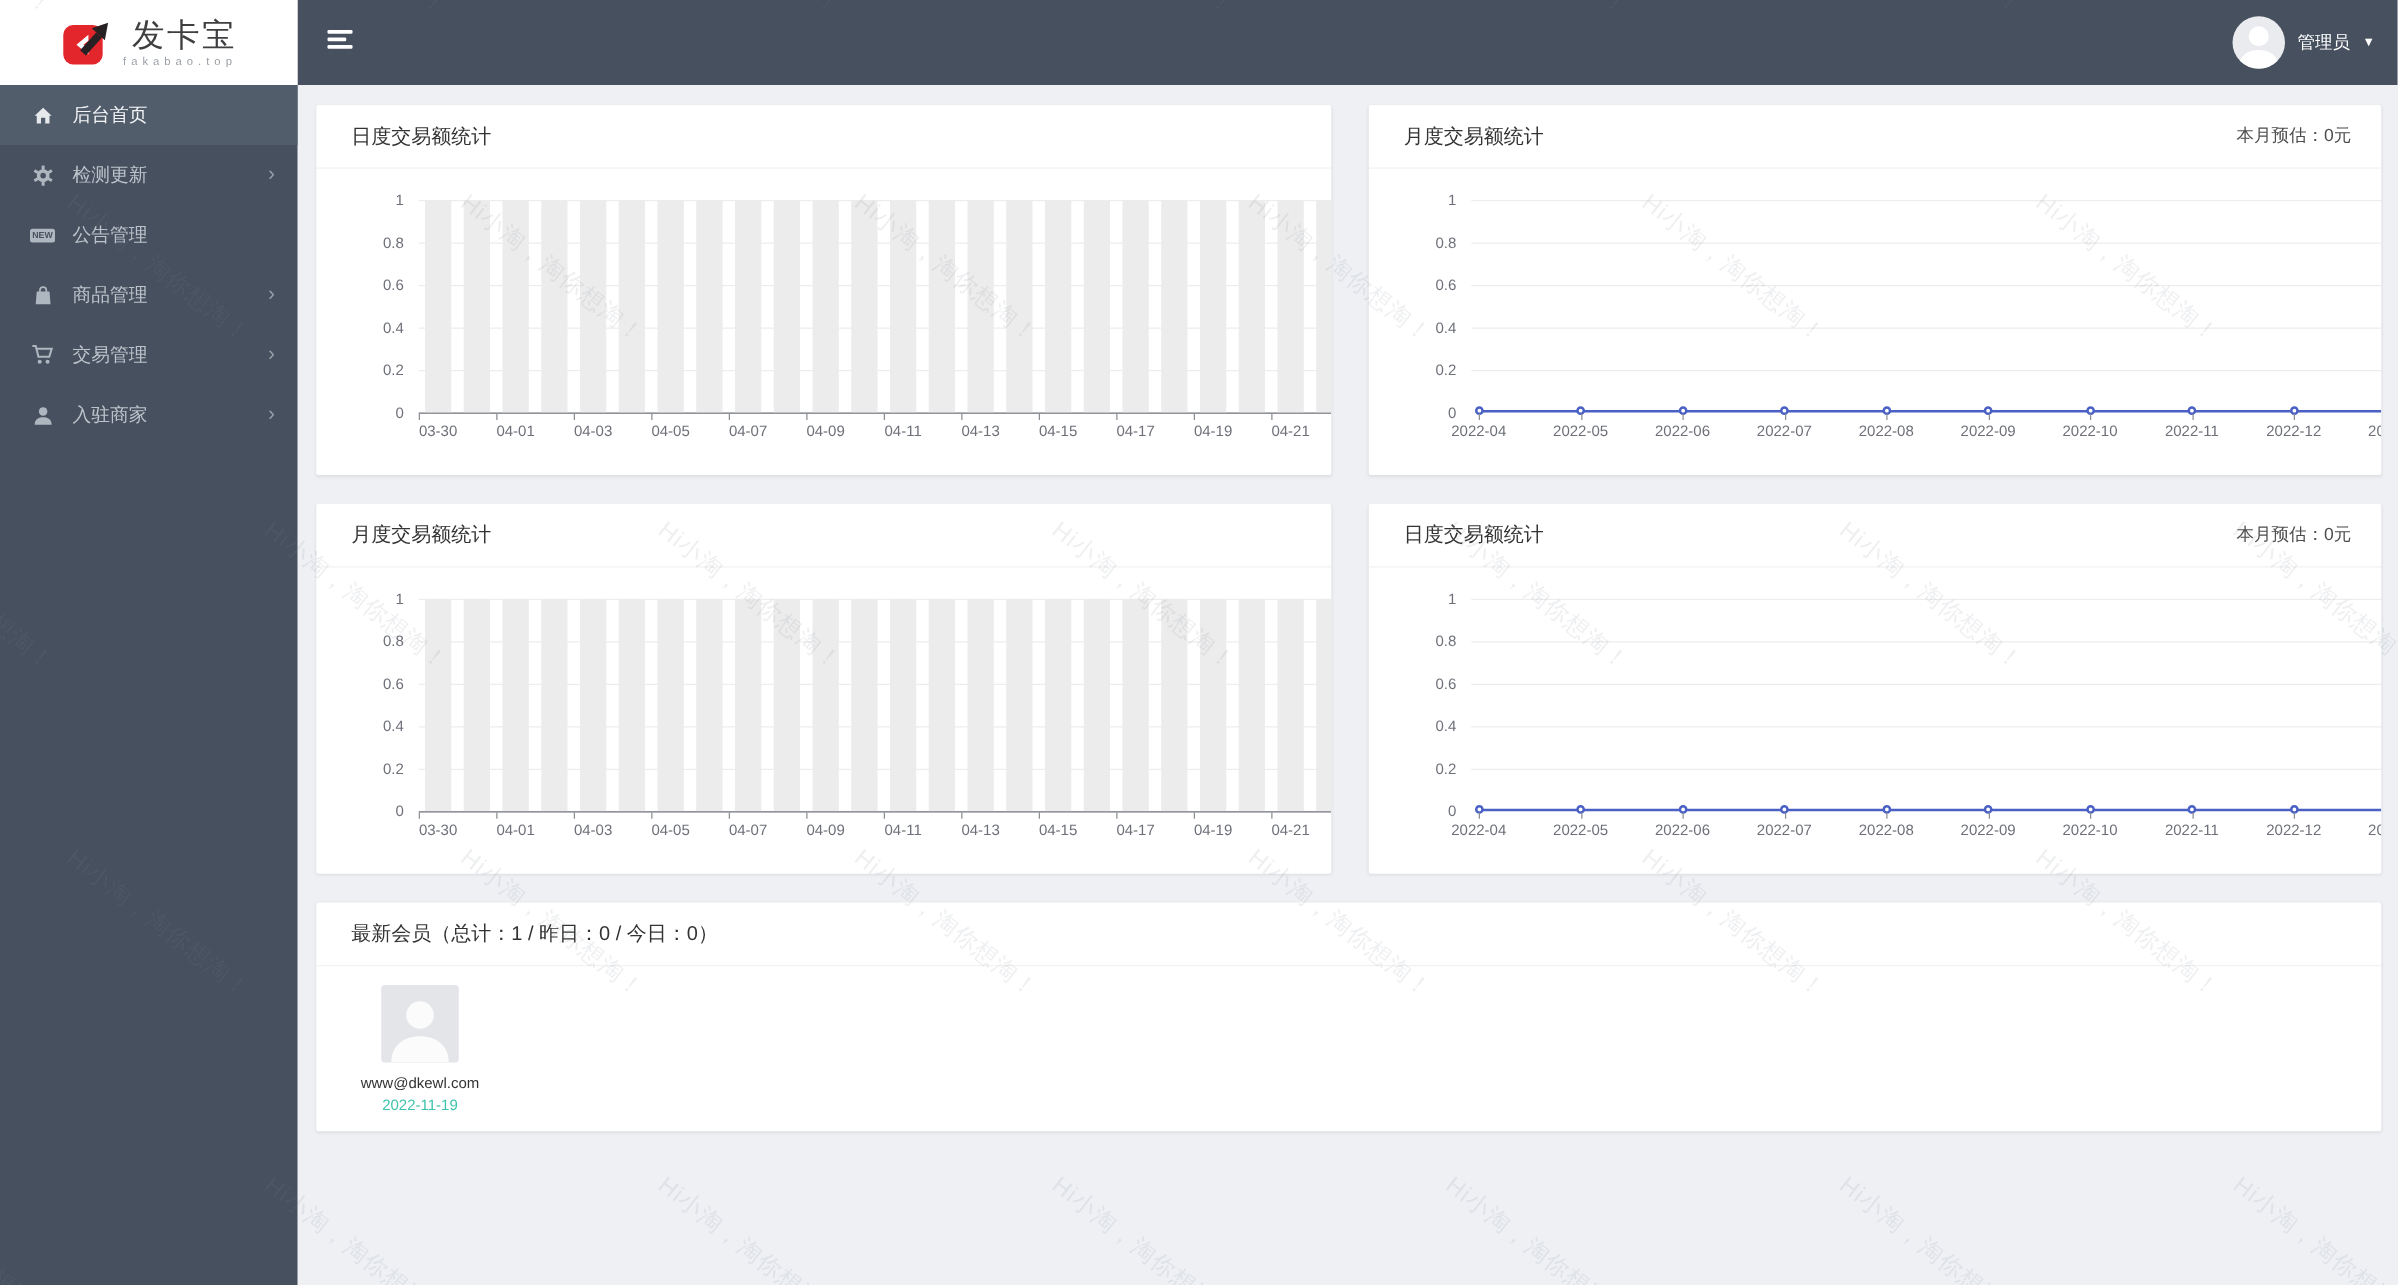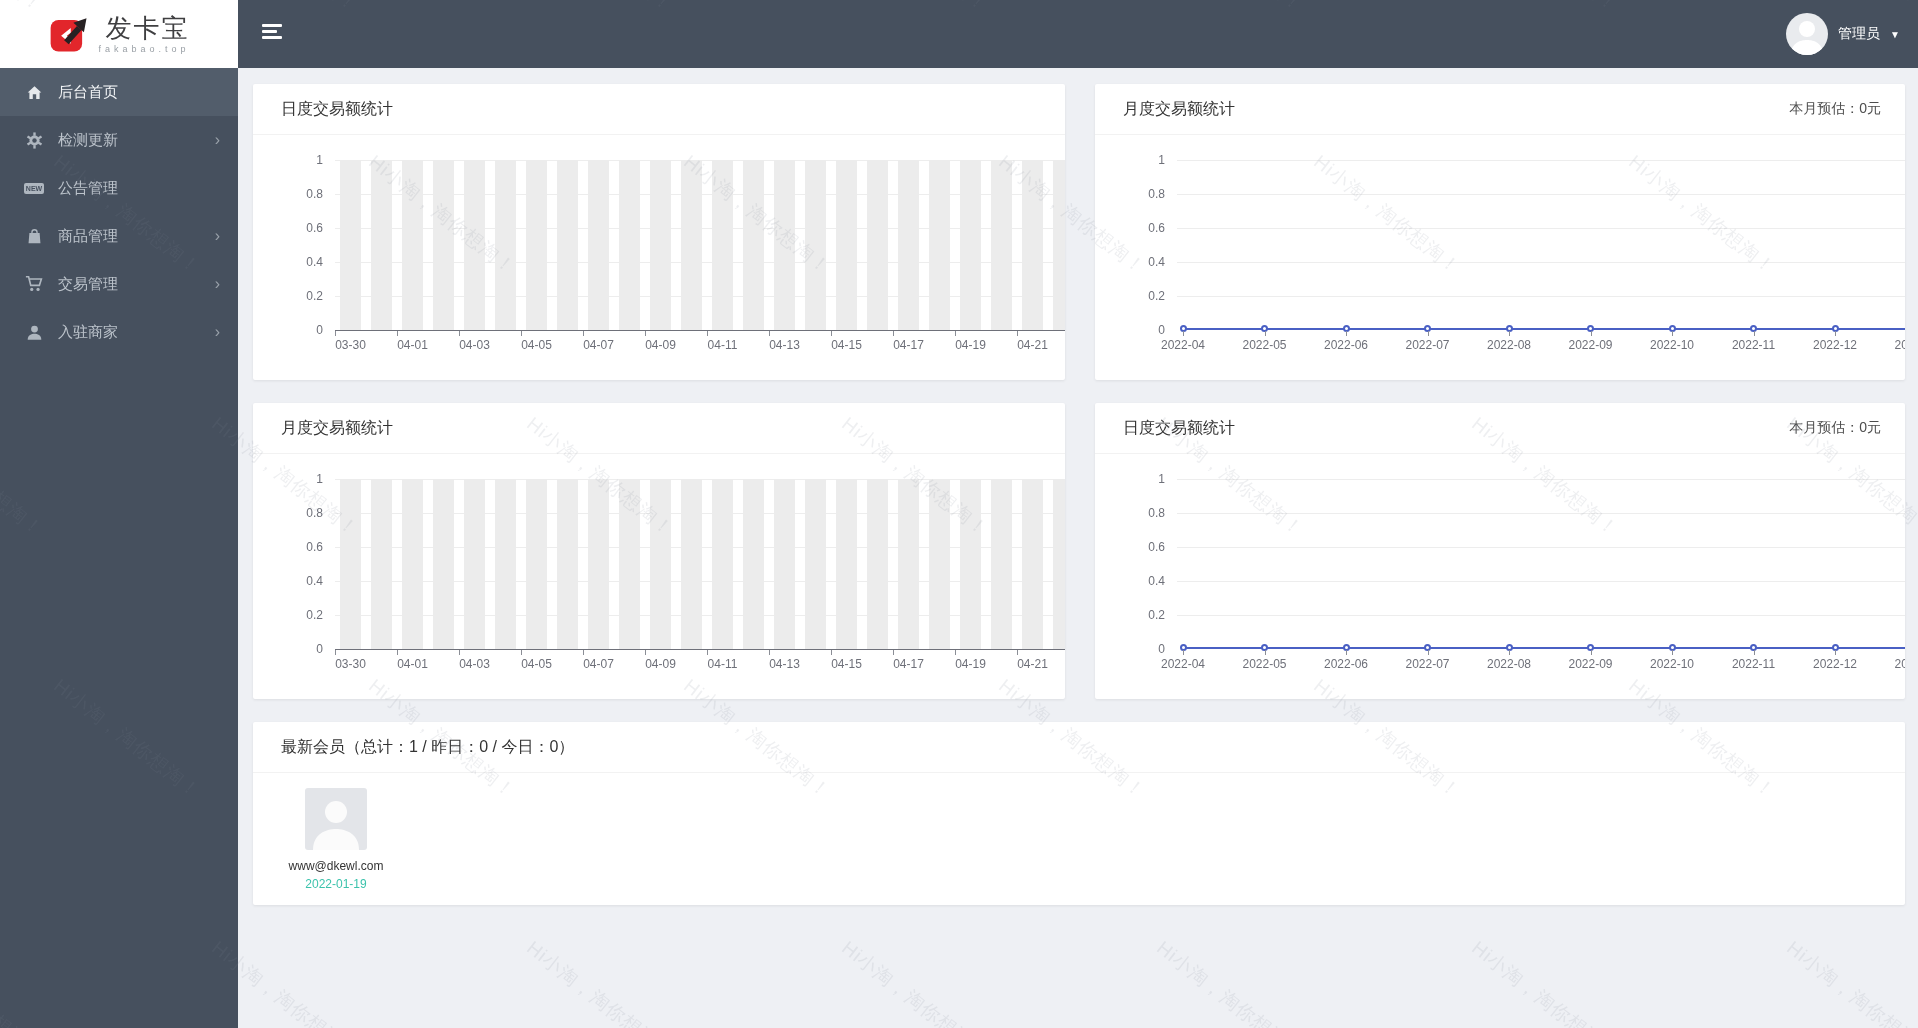--- a/index.html
+++ b/index.html
@@ -411,21 +411,21 @@
         <span class="card-title">最新会员（总计：1 / 昨日：0 / 今日：0）</span>
       </div>
       <div class="member-item">
         <div class="member-avatar">
           <svg width="62" height="62" viewBox="0 0 62 62">
             <circle cx="31" cy="24" r="11" fill="#fbfbfb"></circle>
             <path d="M8 62 C8 46 21 41 31 41 C41 41 54 46 54 62 Z" fill="#fbfbfb"></path>
           </svg>
         </div>
         <div class="member-email">www@dkewl.com</div>
-        <div class="member-date">2022-01-19</div>
+        <div class="member-date">2022-11-19</div>
       </div>
     </div>
   </div>
 </div>
 
 <div class="wm-layer" id="wm-layer">
     <div class="wm" style="left: -120px; top: -60px;">Hi小淘，淘你想淘！</div>
     <div class="wm" style="left: 195px; top: -60px;">Hi小淘，淘你想淘！</div>
     <div class="wm" style="left: 510px; top: -60px;">Hi小淘，淘你想淘！</div>
     <div class="wm" style="left: 825px; top: -60px;">Hi小淘，淘你想淘！</div>

